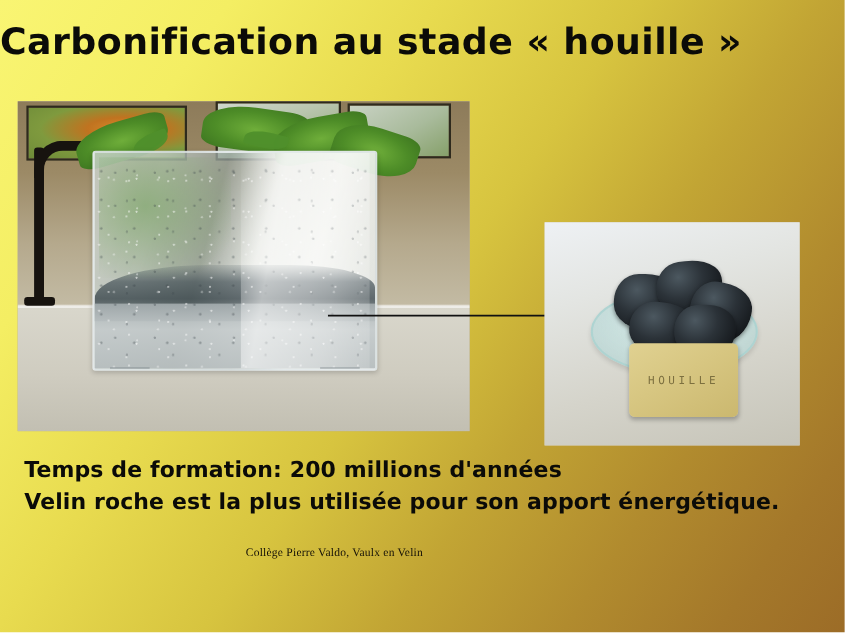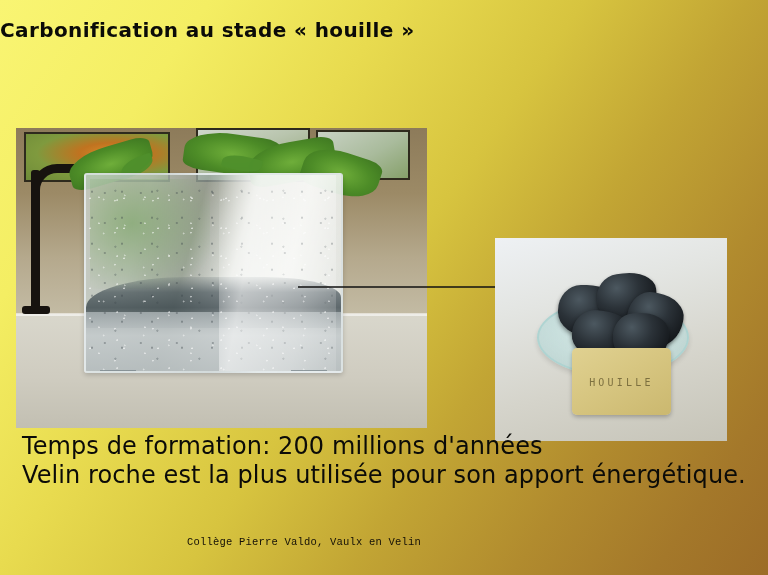--- a/index.html
+++ b/index.html
@@ -32,31 +32,30 @@
 
   
   #title {
     position: absolute;
     left: 0;
     top: 18px;
     width: 651px;
     text-align: left;
     font-family: "DejaVu Sans", sans-serif;
     font-weight: bold;
-    font-size: 20px;
+    font-size: 33px;
     letter-spacing: 0.4px;
     color: #0b0b08;
     white-space: nowrap;
   }
 
   
   .photo {
     position: absolute;
     overflow: hidden;
-    margin-top: 36px;
   }
 
   #photo-aquarium {
     left: 16px;
     top: 92px;
     width: 411px;
     height: 300px;
     background: #b9b09a;
   }
 
@@ -304,38 +303,38 @@
     top: 278px;
     width: 228px;
     height: 18px;
     pointer-events: none;
   }
 
   
   #body-text {
     position: absolute;
     left: 22px;
-    top: 432px;
+    top: 413px;
     width: 730px;
     font-family: "DejaVu Sans", sans-serif;
-    font-weight: normal;
-    font-size: 24px;
+    font-weight: bold;
+    font-size: 20px;
     line-height: 29px;
     color: #0b0b08;
     letter-spacing: 0.1px;
   }
   #body-text .line { white-space: nowrap; }
 
   #credit {
     position: absolute;
     left: 0;
-    top: 536px;
+    top: 497px;
     width: 608px;
     text-align: center;
-    font-family: Liberation Mono, monospace;
+    font-family: Liberation Serif, serif;
     font-size: 10.5px;
     color: #141007;
     letter-spacing: 0.2px;
   }
 </style>
 </head>
 <body>
 
 <div id="slide">
 

